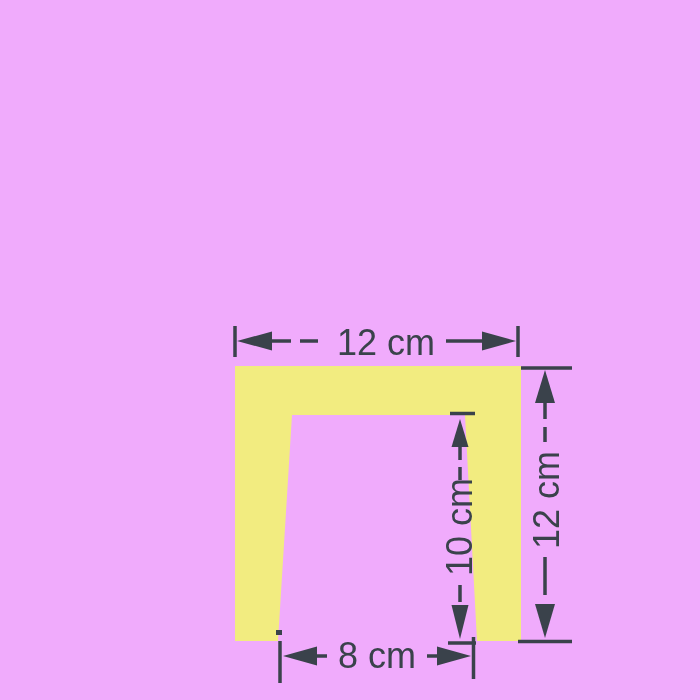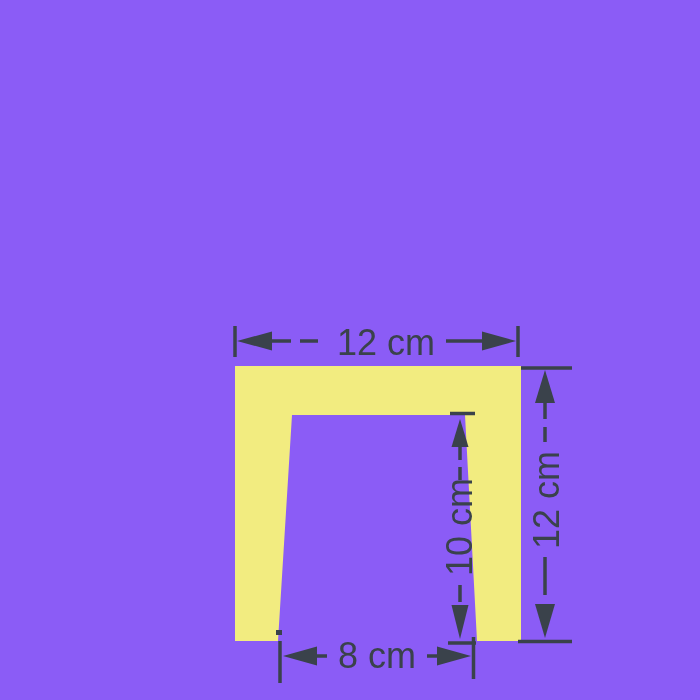--- a/index.html
+++ b/index.html
@@ -7,21 +7,21 @@
     padding: 0;
     background: #ffffff;
     width: 700px;
     height: 700px;
     overflow: hidden;
   }
   .stage {
     position: relative;
     width: 700px;
     height: 700px;
-    background: #8b5cf6;
+    background: #f0abfc;
   }
   svg.diagram {
     display: block;
     width: 700px;
     height: 700px;
   }
   .ink {
     stroke: #3a424b;
     stroke-width: 3.5;
     fill: none;

